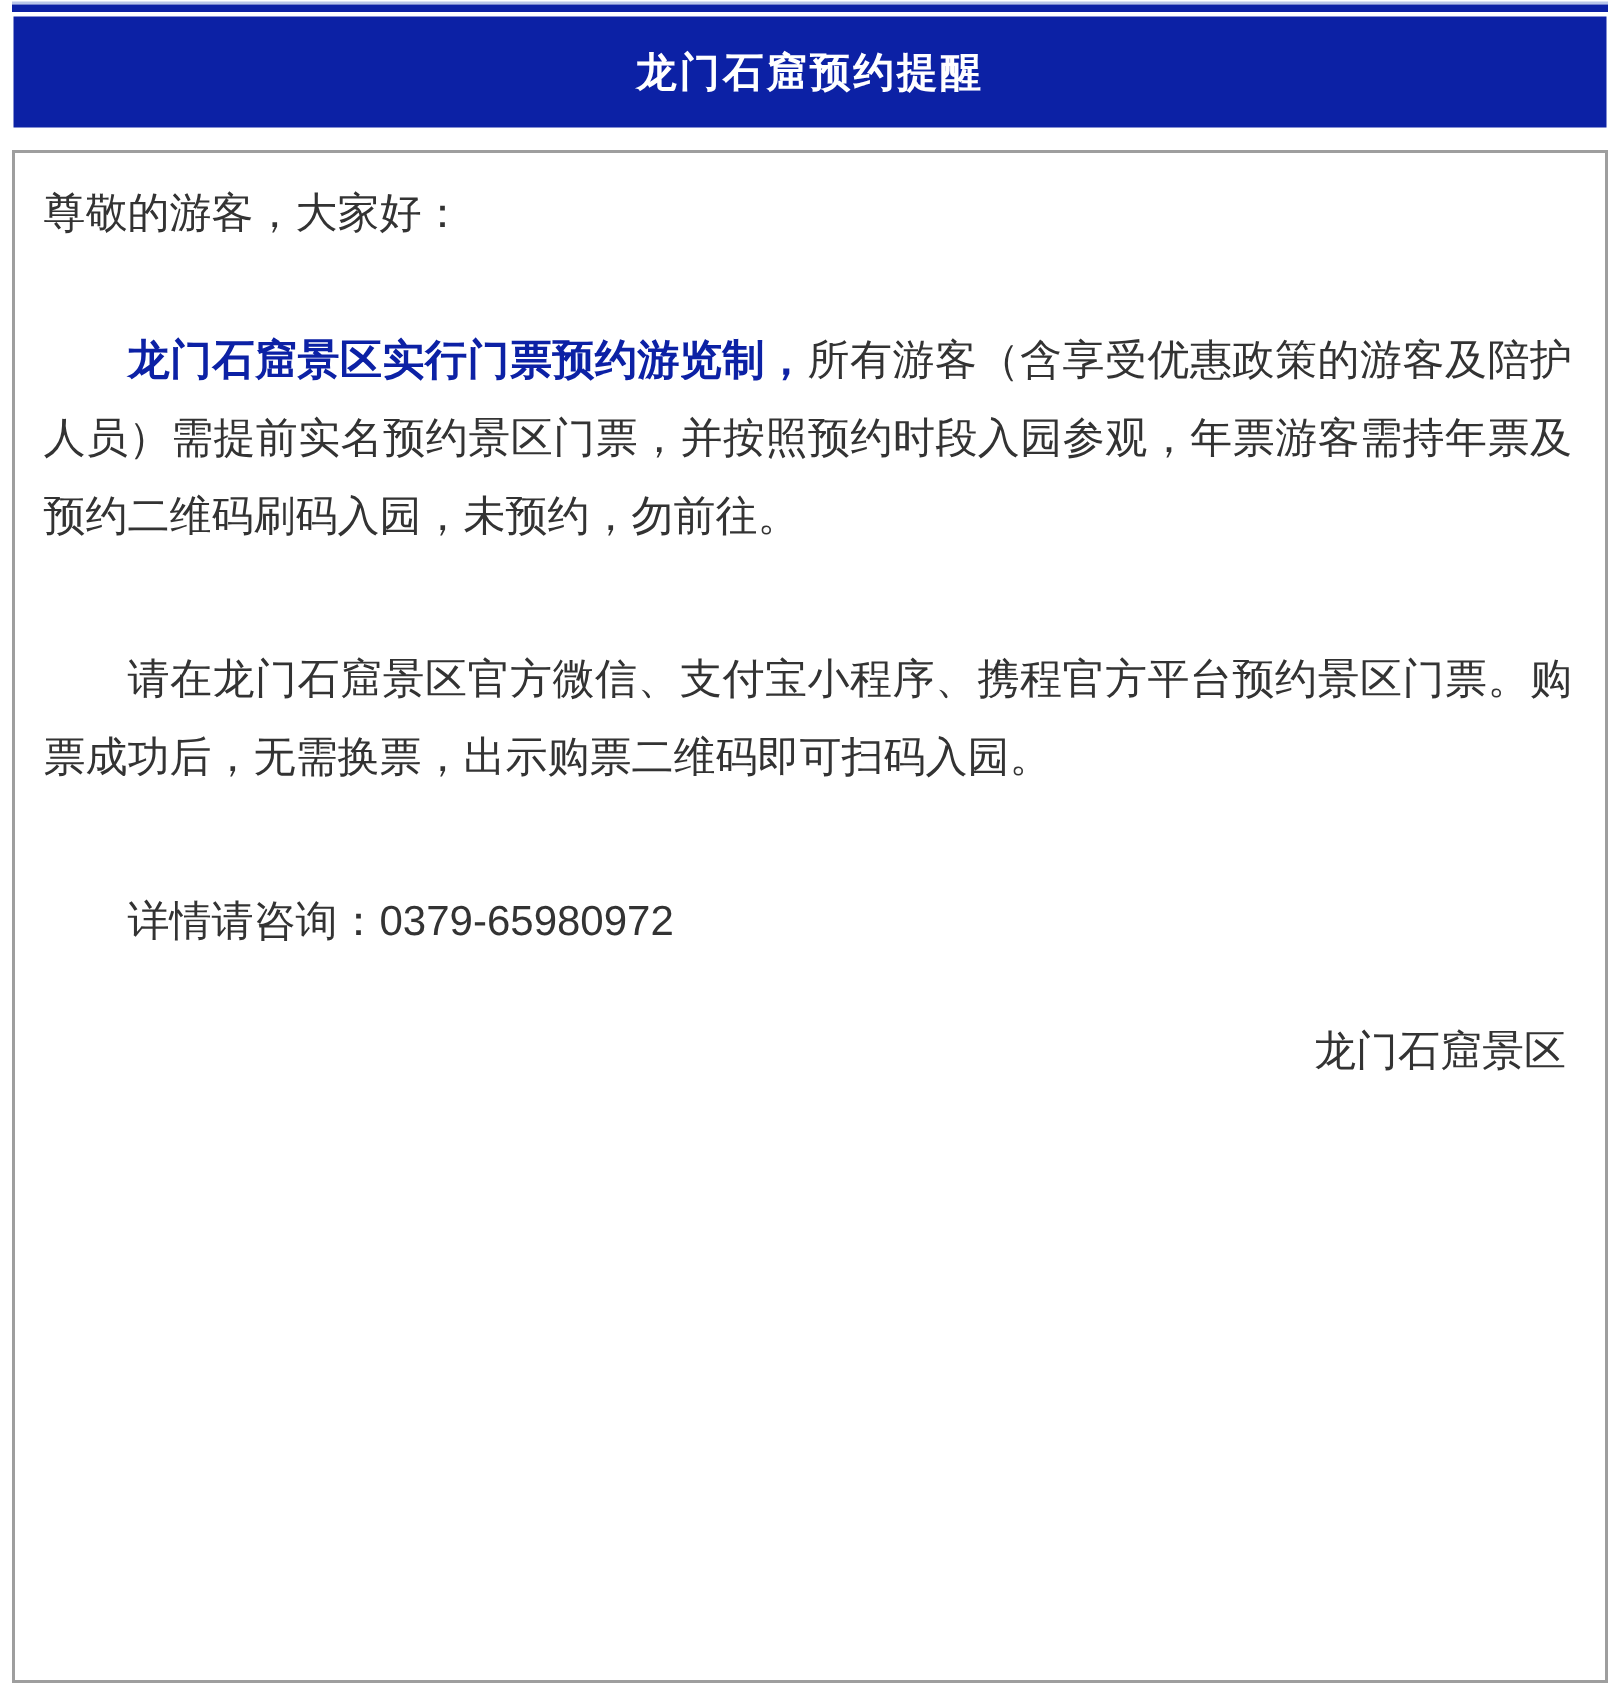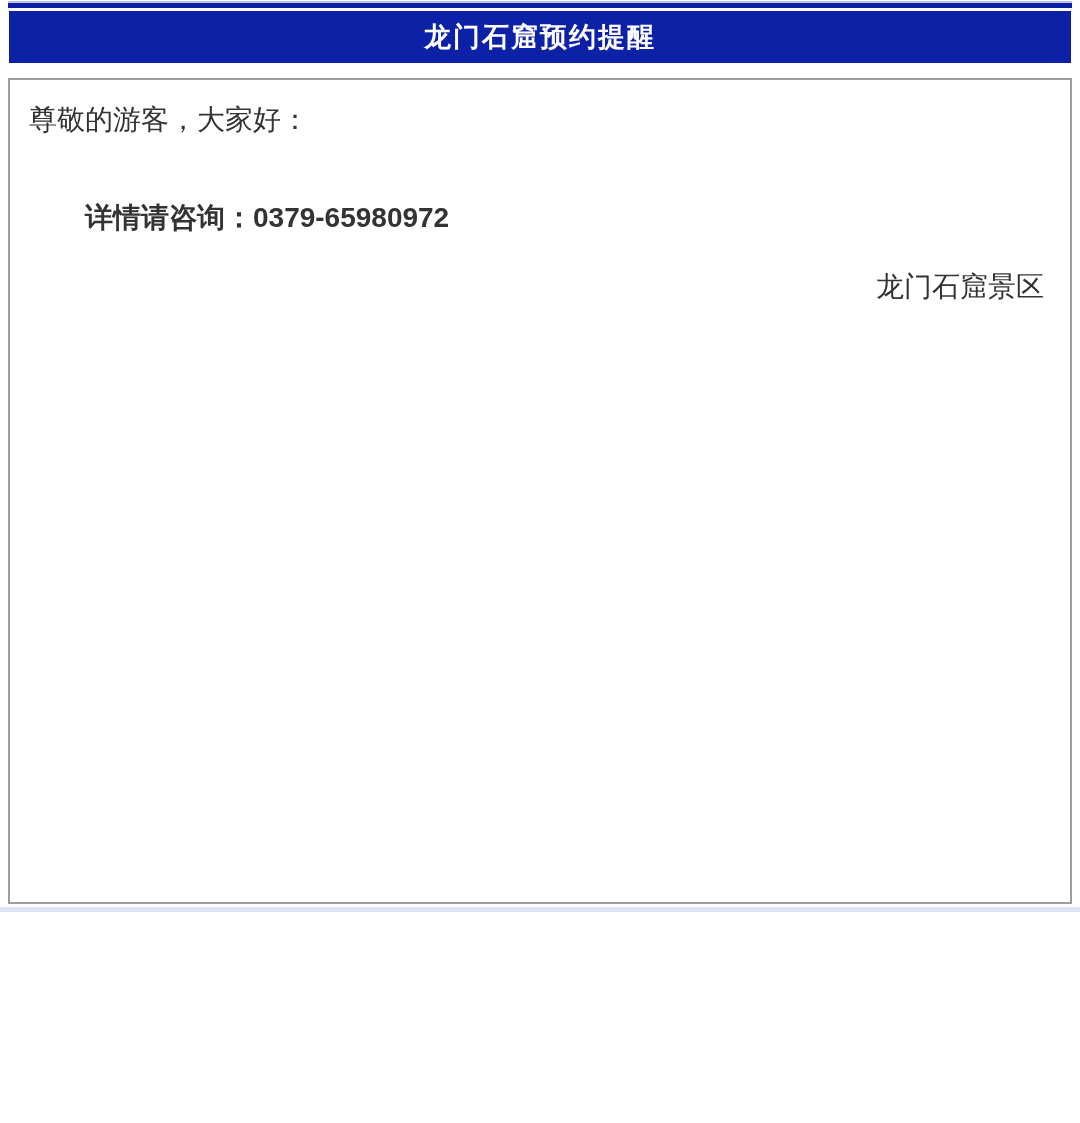--- a/index.html
+++ b/index.html
@@ -11,61 +11,61 @@
     overflow: hidden;
   }
   
   .top-gap { height: 1px; background: #ffffff; }
   .stripe-light { height: 2px; margin: 0 8px; background: #b9c6ea; }
   .stripe-dark { height: 5px; margin: 0 8px; background: #0c21a5; }
   .stripe-space { height: 3px; background: #ffffff; }
 
   
   .header-bar {
-    height: 52px;
+    height: 74px;
     margin: 0 9px;
     background: #0c21a5;
     display: flex;
     align-items: center;
     justify-content: center;
   }
   .header-bar h1 {
     color: #ffffff;
     font-size: 27px;
     font-weight: bold;
     letter-spacing: 2px;
   }
 
   
   .notice-box {
     margin: 15px 8px 0 8px;
-    height: 826px;
+    height: 1022px;
     border: 2px solid #9e9e9e;
     background: #ffffff;
     padding: 14px 22px 0 19px;
     color: #333333;
     font-size: 28px;
     line-height: 52px;
   }
   .greeting {
     margin: 0 0 46px 0;
     text-align: left;
   }
   .para {
     text-indent: 2em;
     text-align: justify;
     margin: 0 0 57px 0;
   }
-  .para.last { margin-bottom: 0; font-weight: bold; }
+  .para.last { margin-bottom: 0; }
   .em {
     color: #0c21a5;
     font-weight: bold;
   }
   .signature {
-    margin-top: 20px;
+    margin-top: 38px;
     text-align: right;
     line-height: 46px;
     padding-right: 4px;
   }
 
   
   .bottom-gap { height: 3px; background: #ffffff; }
   .bottom-strip { height: 5px; background: #dce3f2; }
 </style>
 </head>
@@ -77,22 +77,24 @@
 <div class="stripe-space"></div>
 
 <div class="header-bar">
   <h1>龙门石窟预约提醒</h1>
 </div>
 
 <div class="notice-box">
 
   <p class="greeting"><span>尊敬的游客，大家好：</span></p>
 
+  <p class="para"><span class="em">龙门石窟景区实行门票预约游览制，</span><span>所有游客（含享受优惠政策的游客及陪护人员）需提前实名预约景区门票，并按照预约时段入园参观，年票游客需持年票及预约二维码刷码入园，未预约，勿前往。</span></p>
 
 
+  <p class="para"><span>请在龙门石窟景区官方微信、支付宝小程序、携程官方平台预约景区门票。购票成功后，无需换票，出示购票二维码即可扫码入园。</span></p>
 
 
   <p class="para last"><span>详情请咨询：</span><span>0379-65980972</span></p>
 
   <div class="signature">
     <div>龙门石窟景区</div>
   </div>
 
 </div>
 

